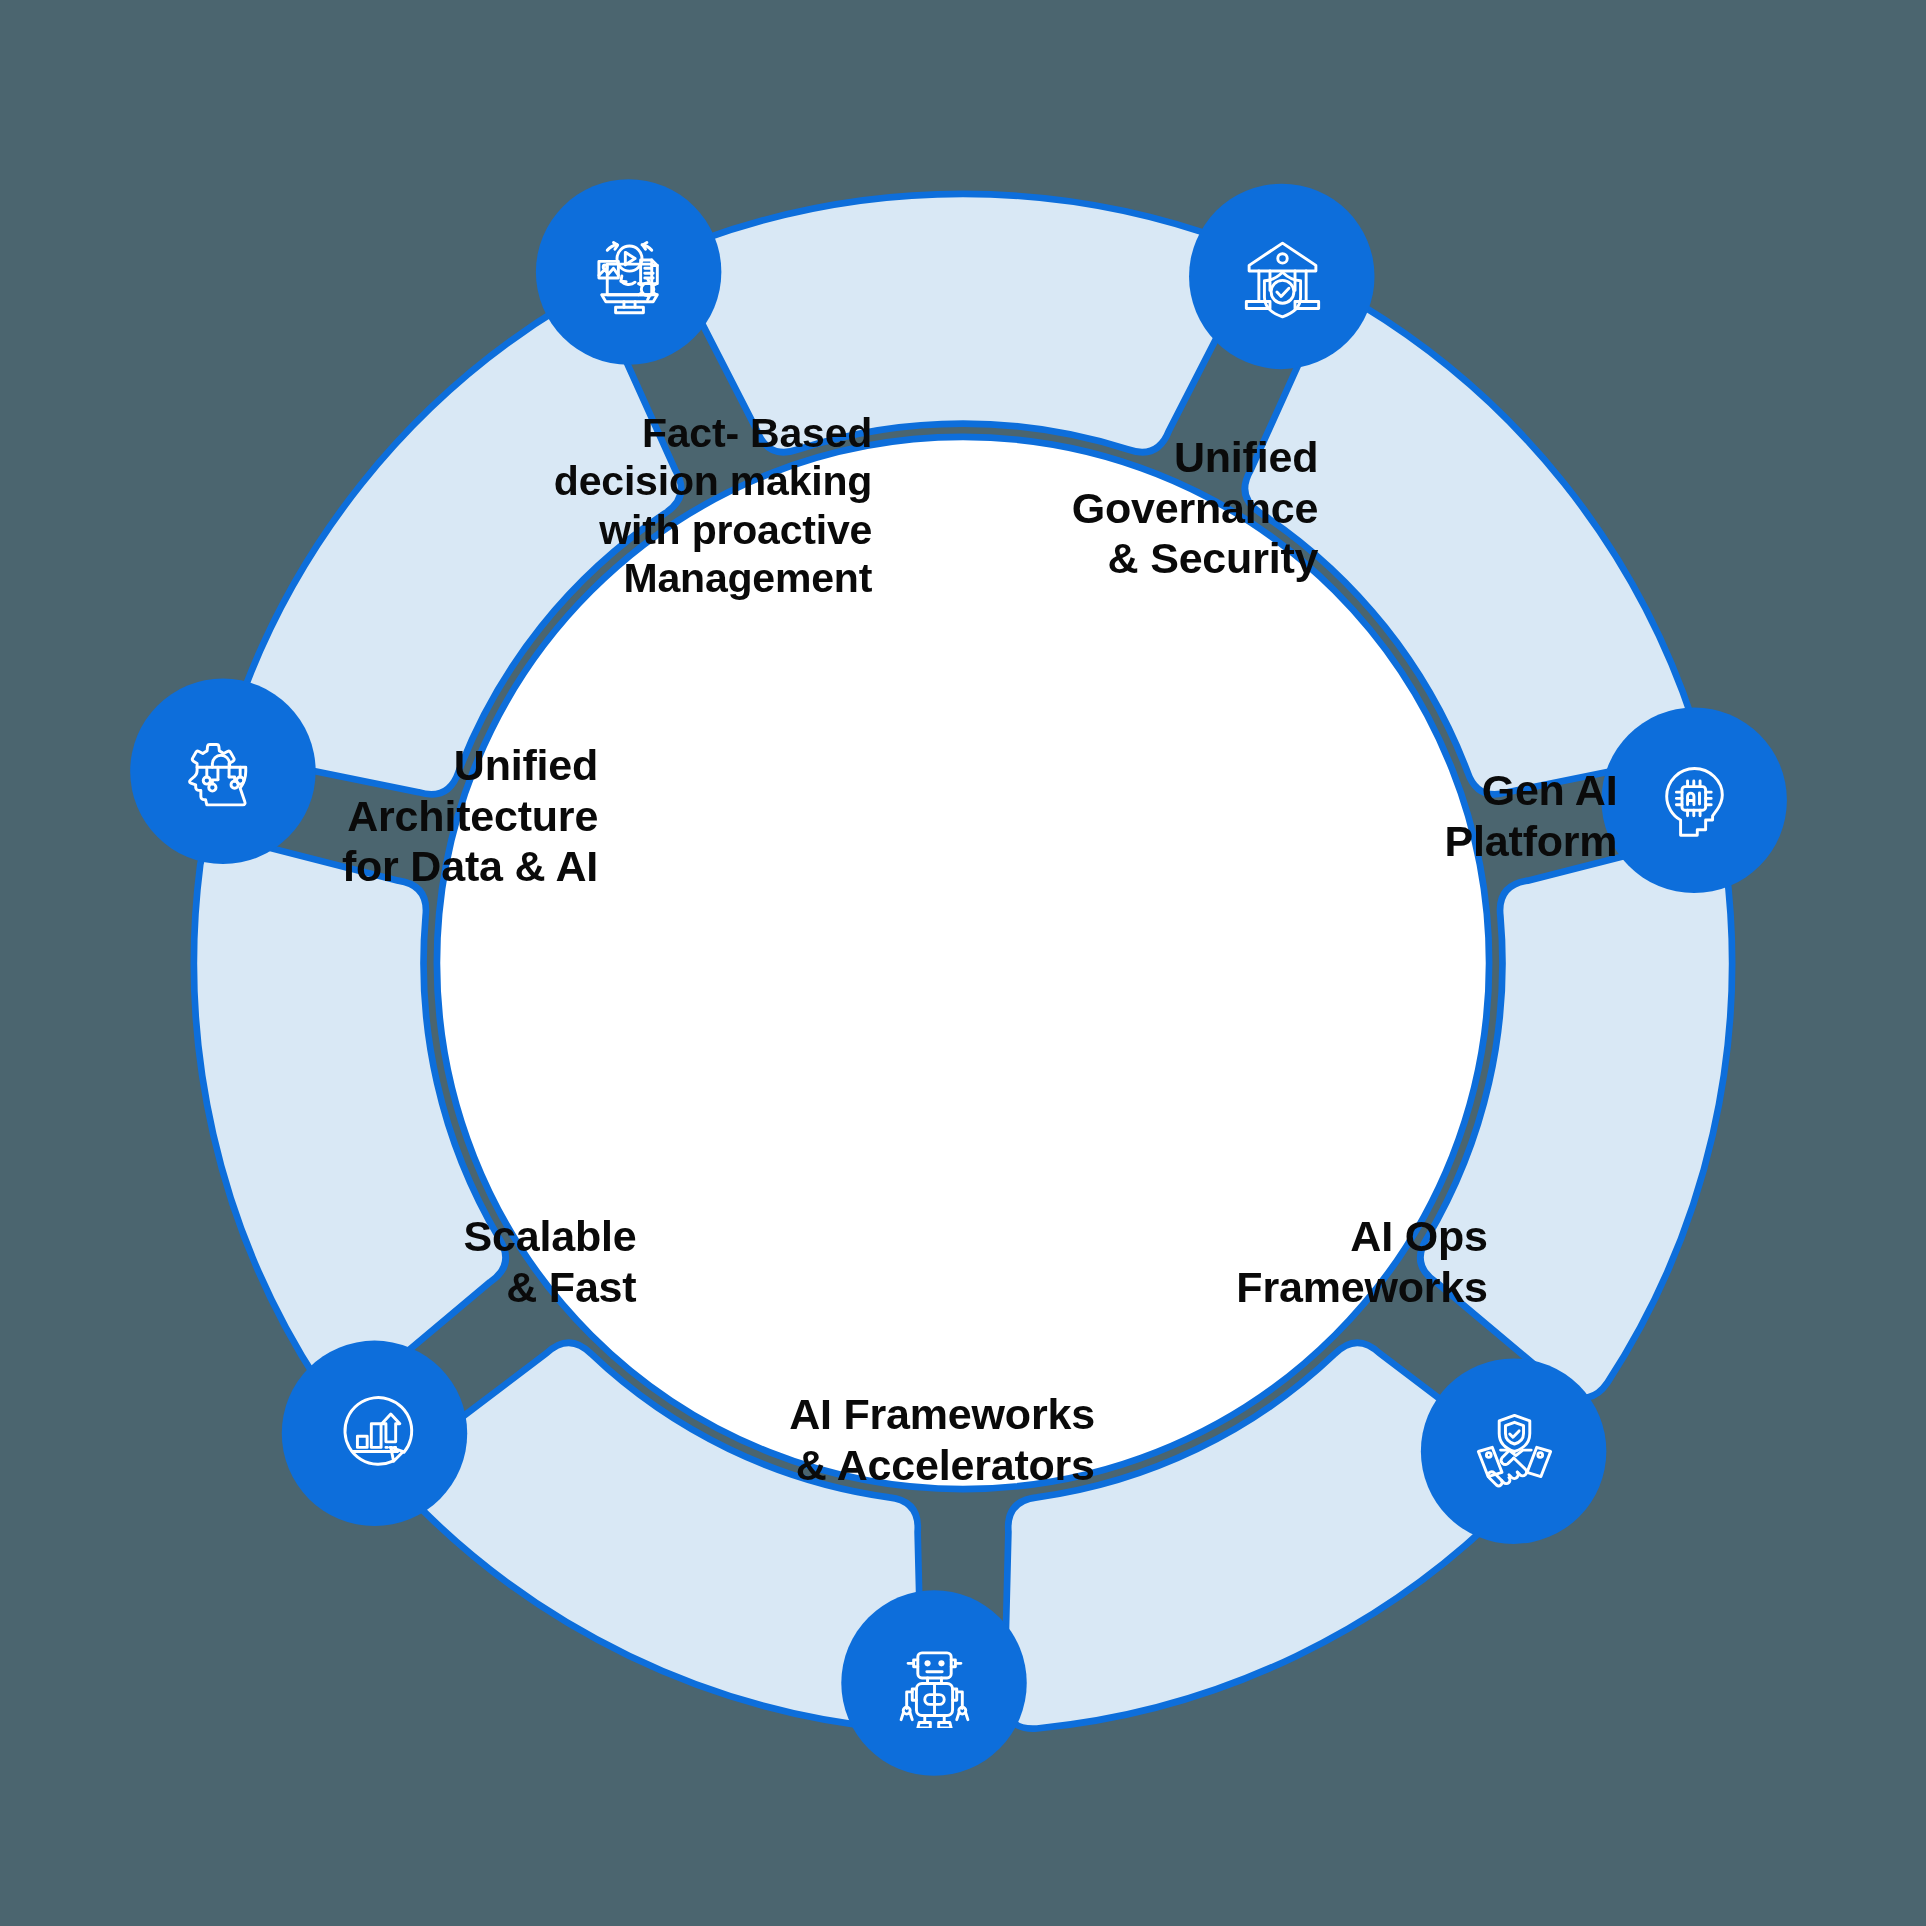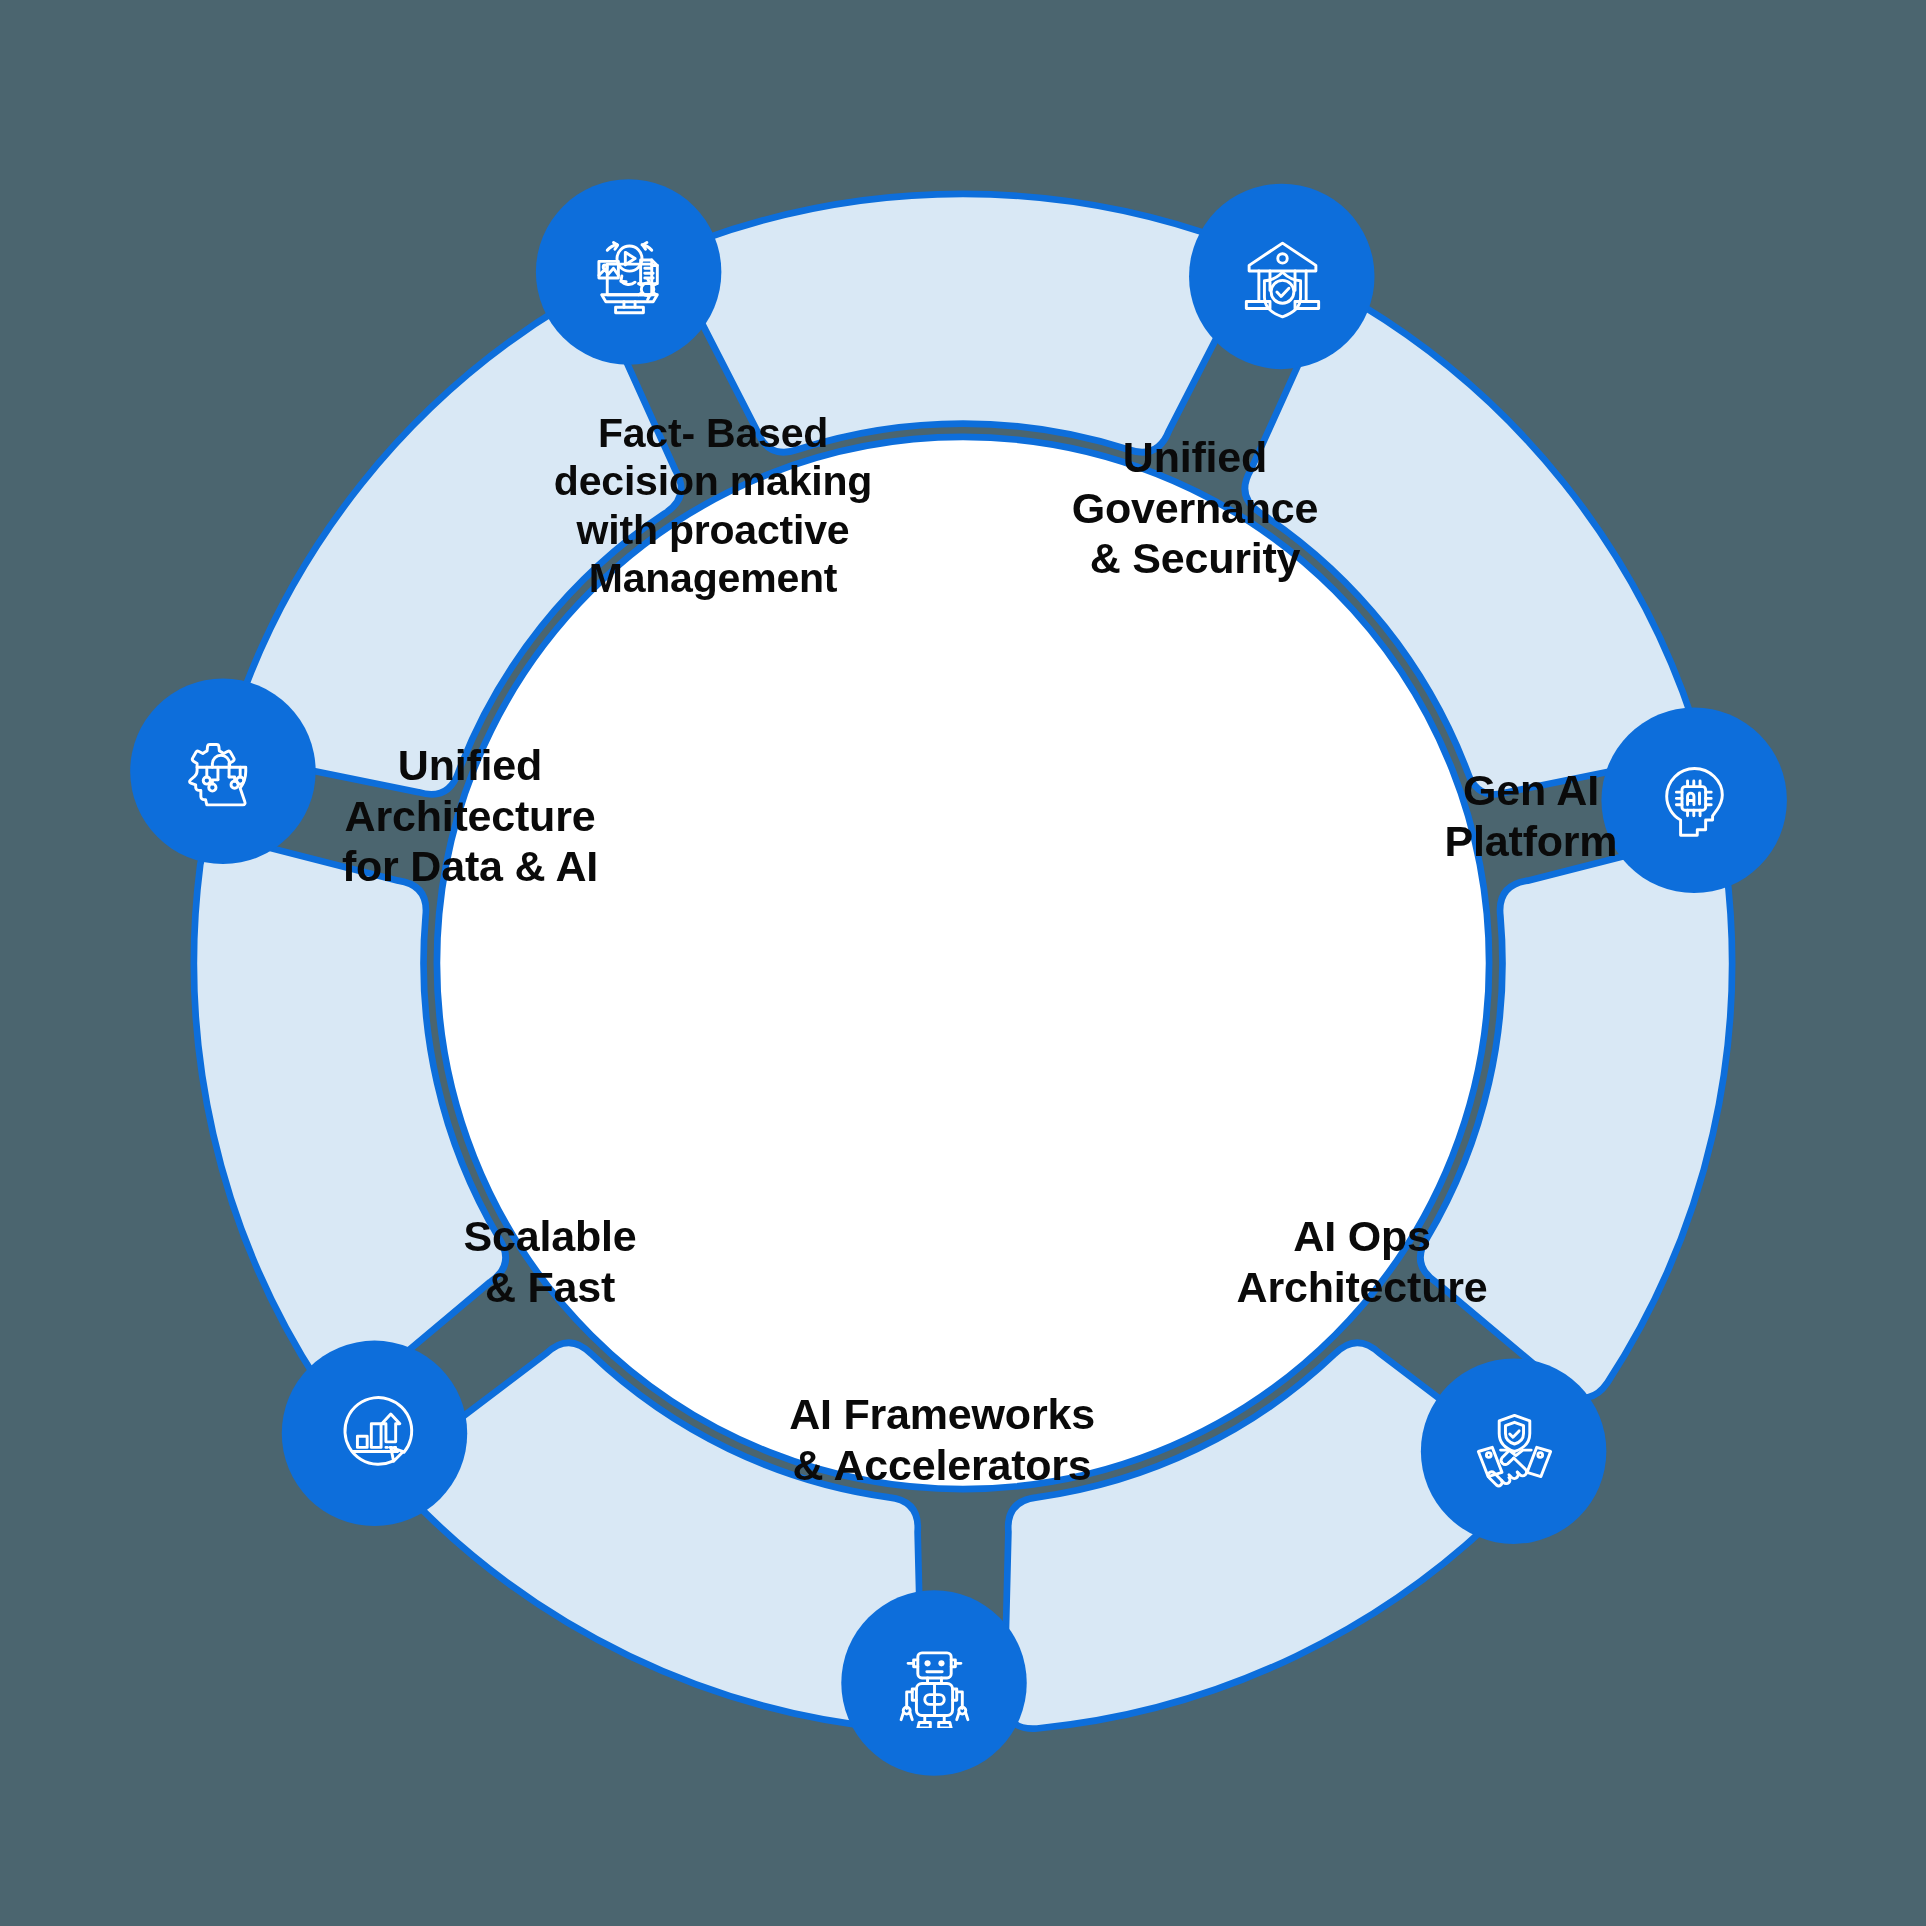--- a/index.html
+++ b/index.html
@@ -36,21 +36,21 @@
     fill: #FFFFFF;
     stroke: #0D6EDB;
     stroke-width: 15;
   }
   .icon-disc {
     fill: #0D6EDB;
   }
   .seg-label {
     position: absolute;
     transform: translate(-50%, -50%);
-    text-align: center;
+    text-align: right;
     color: #0A0A0A;
     font-weight: bold;
     font-family: "Liberation Sans", sans-serif;
     line-height: 1.18;
     white-space: pre-line;
     letter-spacing: -0.2px;
     pointer-events: none;
   }
   .lbl-big { font-size: 41px; }
   .lbl-mid { font-size: 43px; }
@@ -107,21 +107,21 @@
       </g>
   </svg>
 
   <div id="labels-layer">
       <div class="seg-label lbl-mid" style="left: 1195px; top: 508px;">Unified
 Governance
 &amp; Security</div>
       <div class="seg-label lbl-mid" style="left: 1531px; top: 816px;">Gen AI
 Platform</div>
       <div class="seg-label lbl-mid" style="left: 1362px; top: 1262px;">AI Ops
-Architecture</div>
+Frameworks</div>
       <div class="seg-label lbl-mid" style="left: 942px; top: 1440px;">AI Frameworks
 &amp; Accelerators</div>
       <div class="seg-label lbl-mid" style="left: 550px; top: 1262px;">Scalable
 &amp; Fast</div>
       <div class="seg-label lbl-mid" style="left: 470px; top: 816px;">Unified
 Architecture
 for Data &amp; AI</div>
       <div class="seg-label lbl-big" style="left: 713px; top: 506px;">Fact- Based
 decision making
 with proactive

